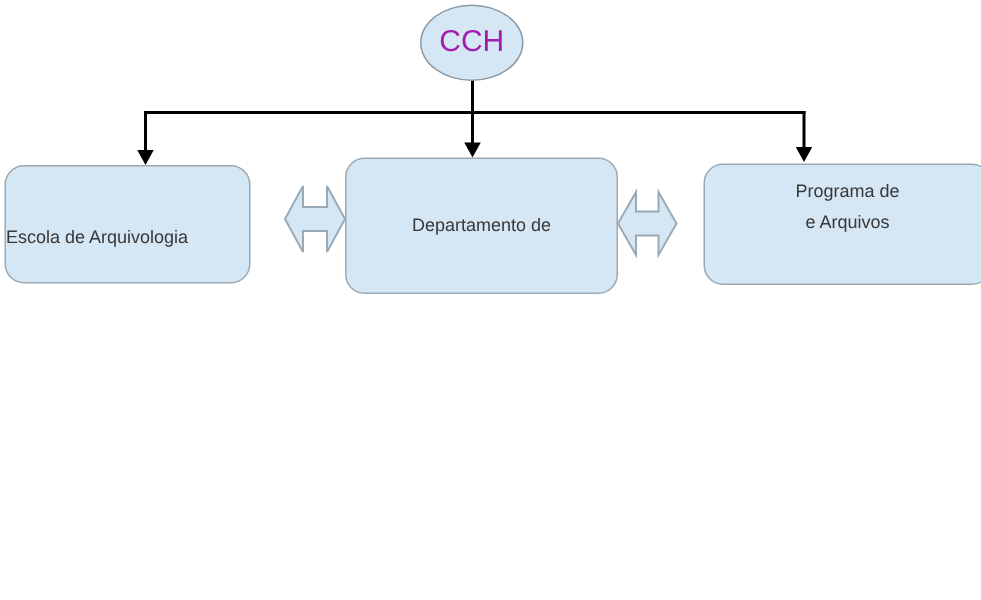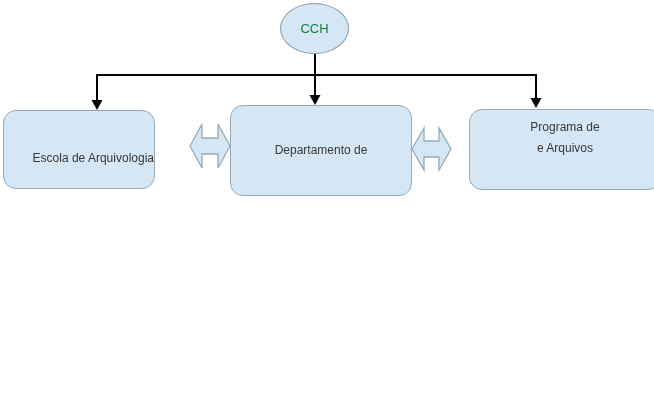--- a/index.html
+++ b/index.html
@@ -33,40 +33,40 @@
   .root-node {
     position: absolute;
     left: 280px; top: 3px;
     width: 69px; height: 51px;
     background: var(--node-fill);
     border: 1px solid #8a99a4;
     border-radius: 50%;
     display: flex;
     align-items: center;
     justify-content: center;
-    font-size: 13px;
-    color: #15803d;
+    font-size: 20px;
+    color: #a21caf;
   }
   .node {
     position: absolute;
     background: var(--node-fill);
     border: 1px solid var(--node-border);
     border-radius: 13px;
     overflow: hidden;
     text-align: center;
     font-size: 12px;
     line-height: 21px;
     gap: 17px;
   }
   .node-escola {
     left: 3px; top: 110px;
-    width: 152px; height: 79px;
+    width: 164px; height: 79px;
     display: flex;
     align-items: center;
-    justify-content: flex-end;
+    justify-content: flex-start;
   }
   .node-escola .lbl { transform: translateY(9px); }
   .node-departamento {
     left: 230px; top: 105px;
     width: 182px; height: 91px;
     display: flex;
     flex-direction: column;
     align-items: center;
     justify-content: center;
   }

